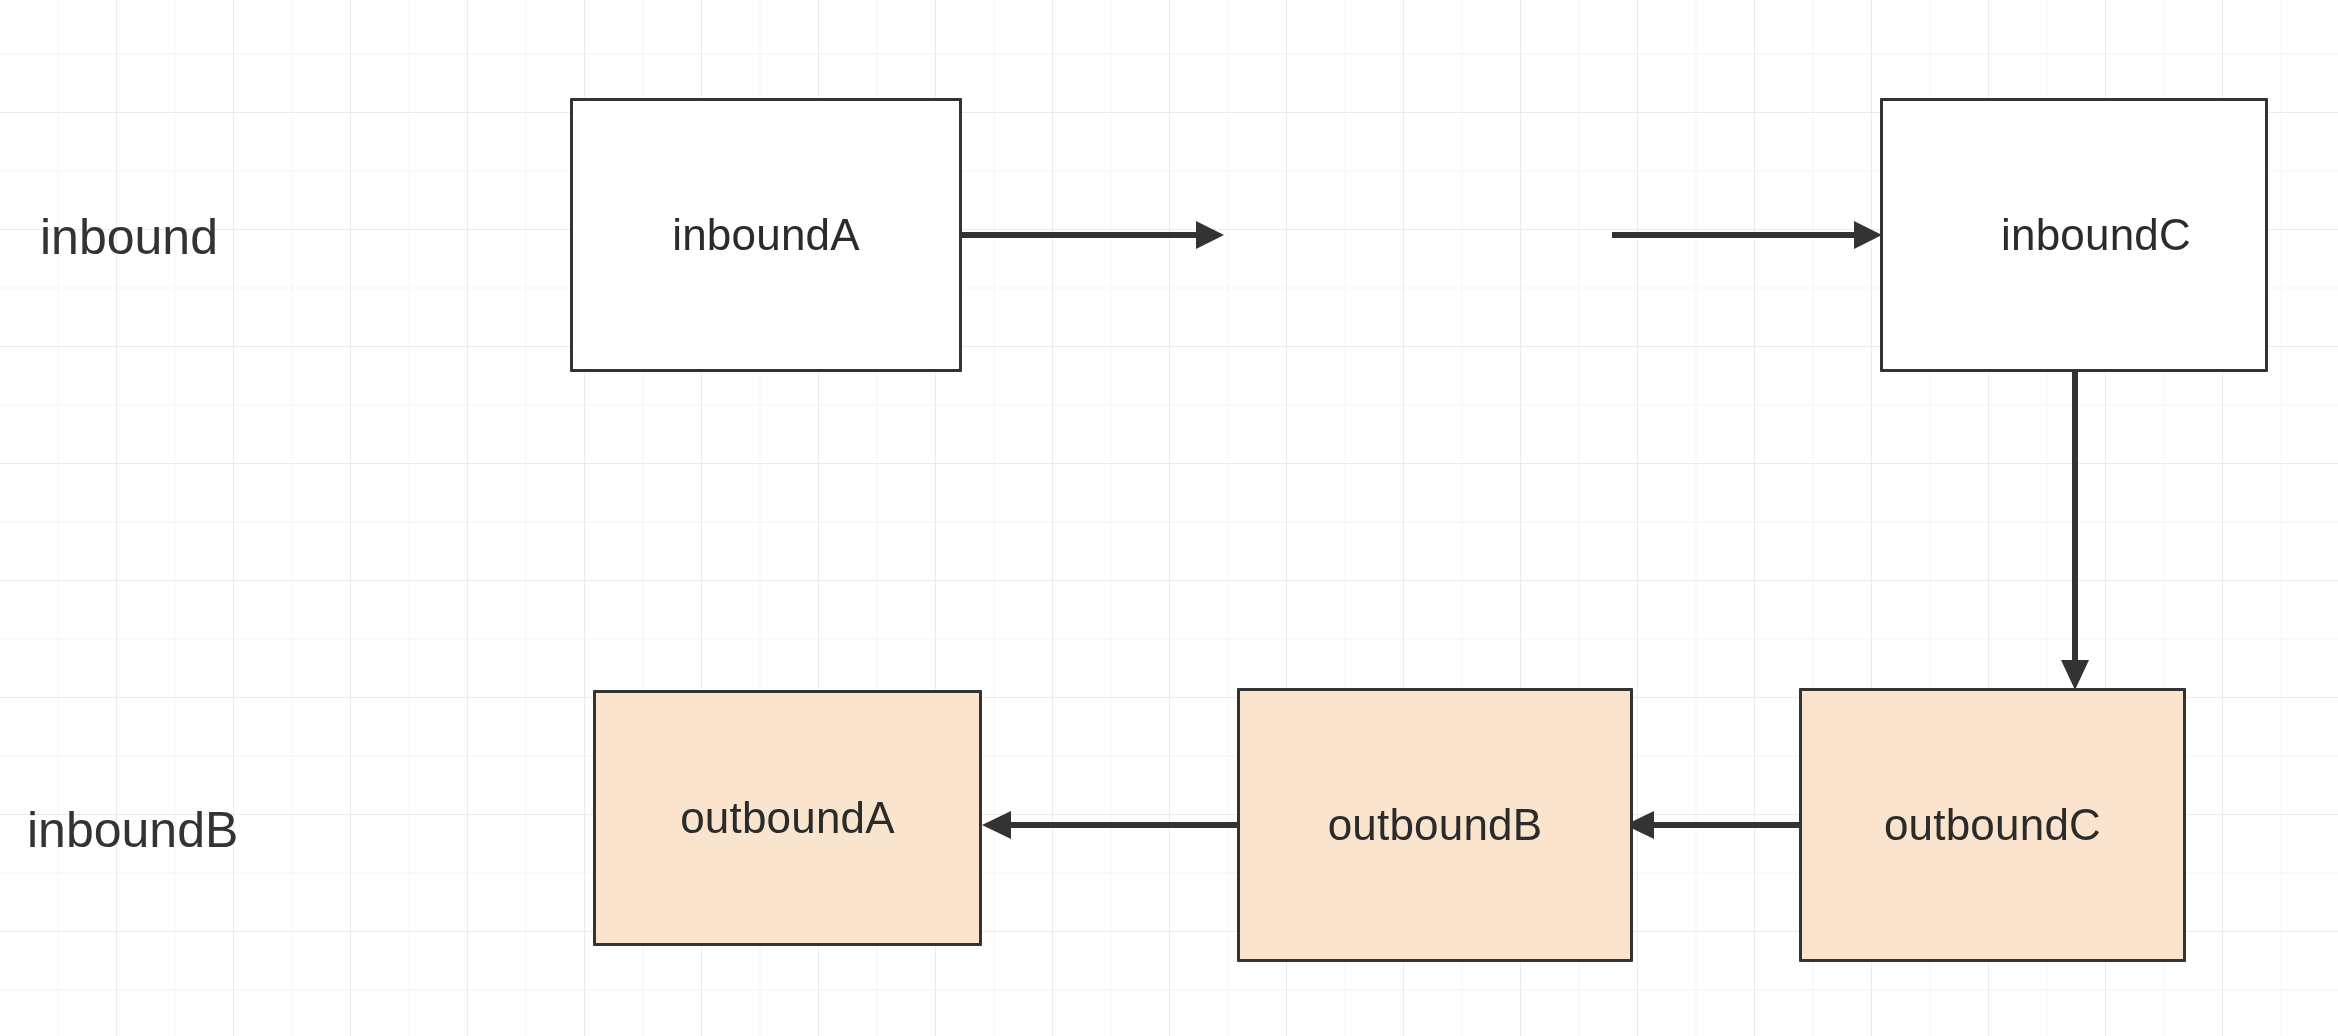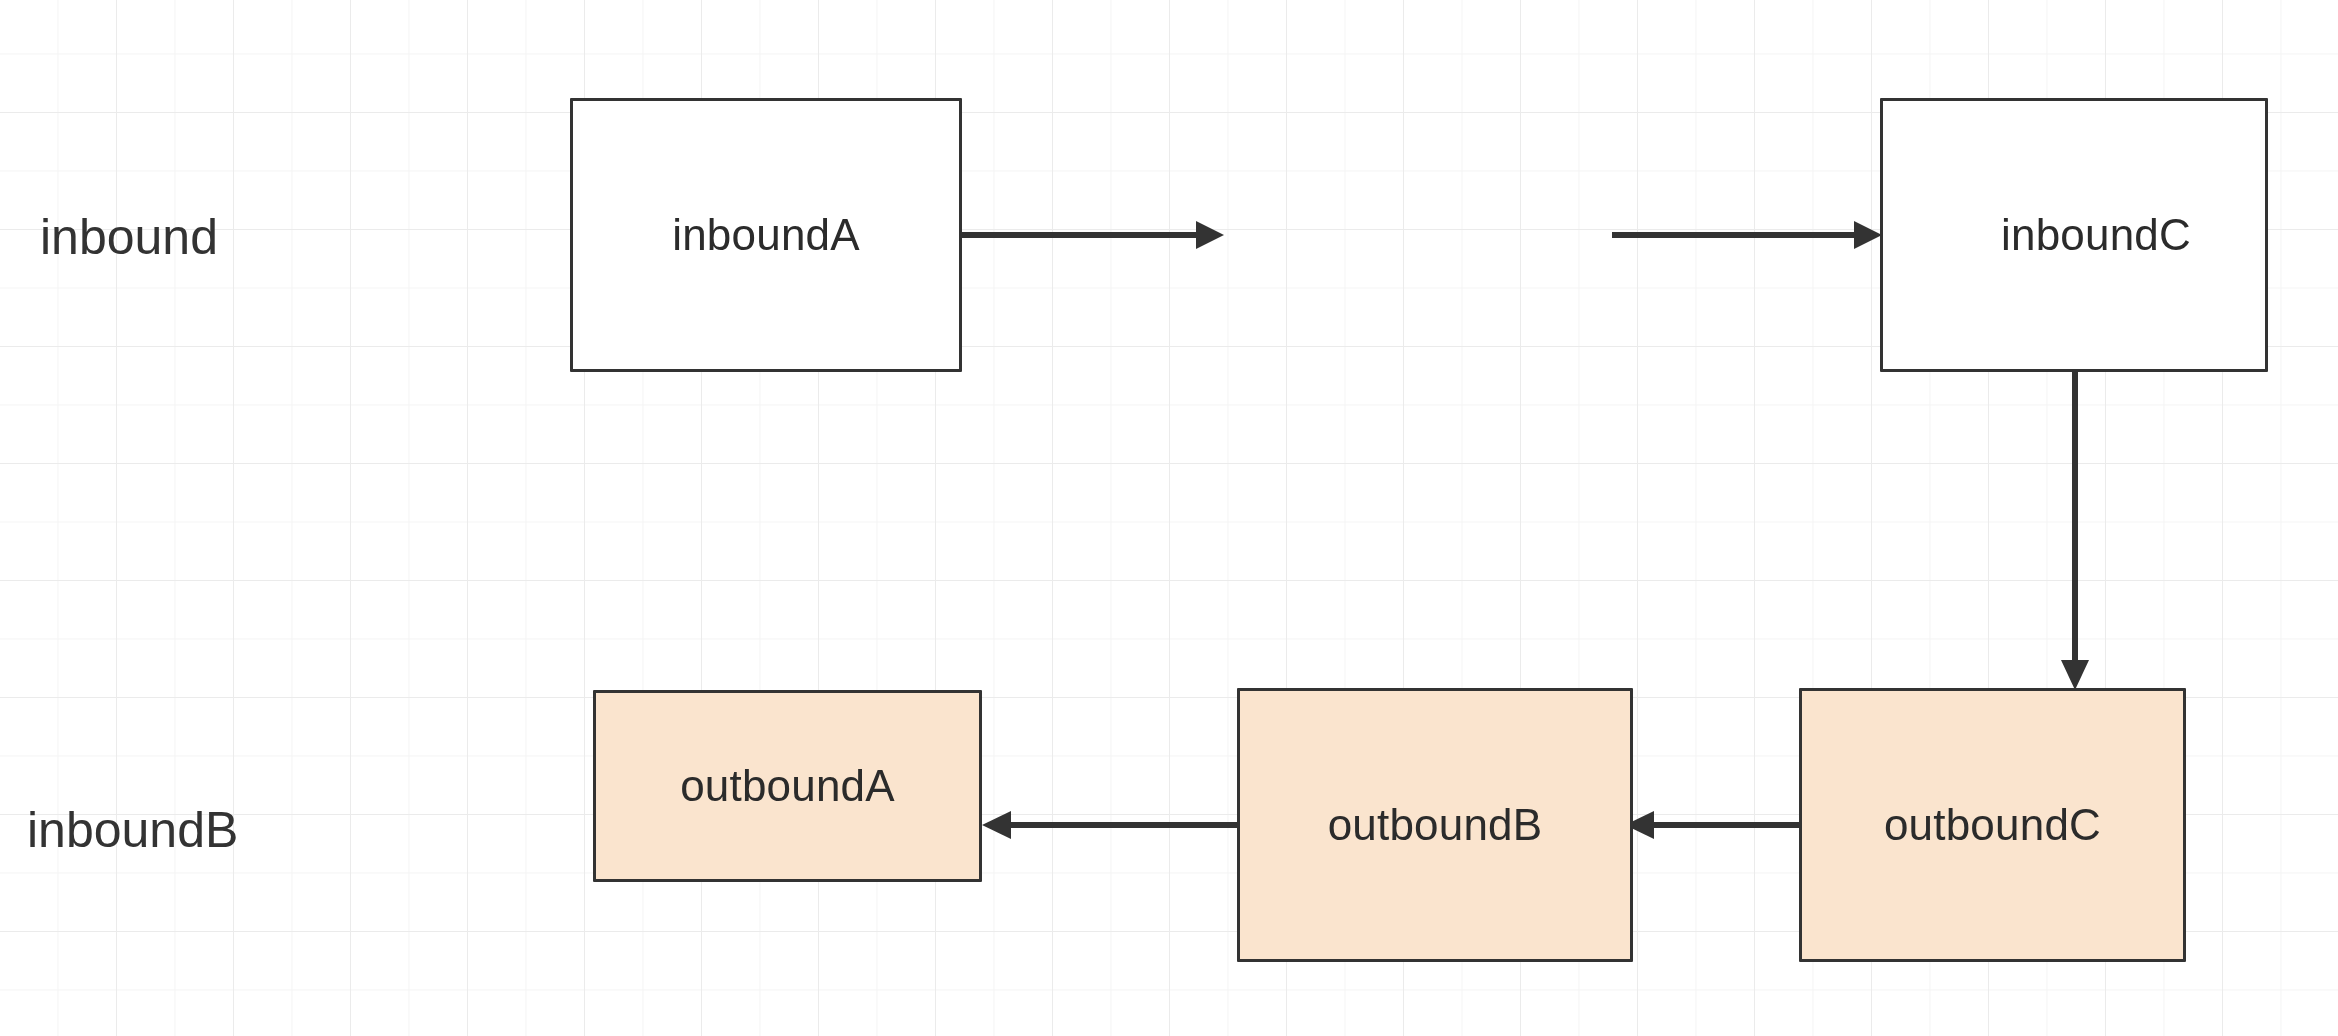--- a/index.html
+++ b/index.html
@@ -115,21 +115,21 @@
 
   <div class="node fill-white" style="left:570px; top:98px; width:392px; height:274px;">
     <span class="node-label">inboundA</span>
   </div>
 
 
   <div class="node fill-white" style="left:1880px; top:98px; width:388px; height:274px;padding-left:44px;">
     <span class="node-label">inboundC</span>
   </div>
 
-  <div class="node fill-peach" style="left:593px; top:690px; width:389px; height:192px;">
+  <div class="node fill-peach" style="left:593px; top:690px; width:389px; height:256px;">
     <span class="node-label">outboundA</span>
   </div>
 
   <div class="node fill-peach" style="left:1237px; top:688px; width:396px; height:274px;">
     <span class="node-label">outboundB</span>
   </div>
 
   <div class="node fill-peach" style="left:1780px; top:688px; width:387px; height:274px;margin-left:19px;">
     <span class="node-label">outboundC</span>
   </div>

